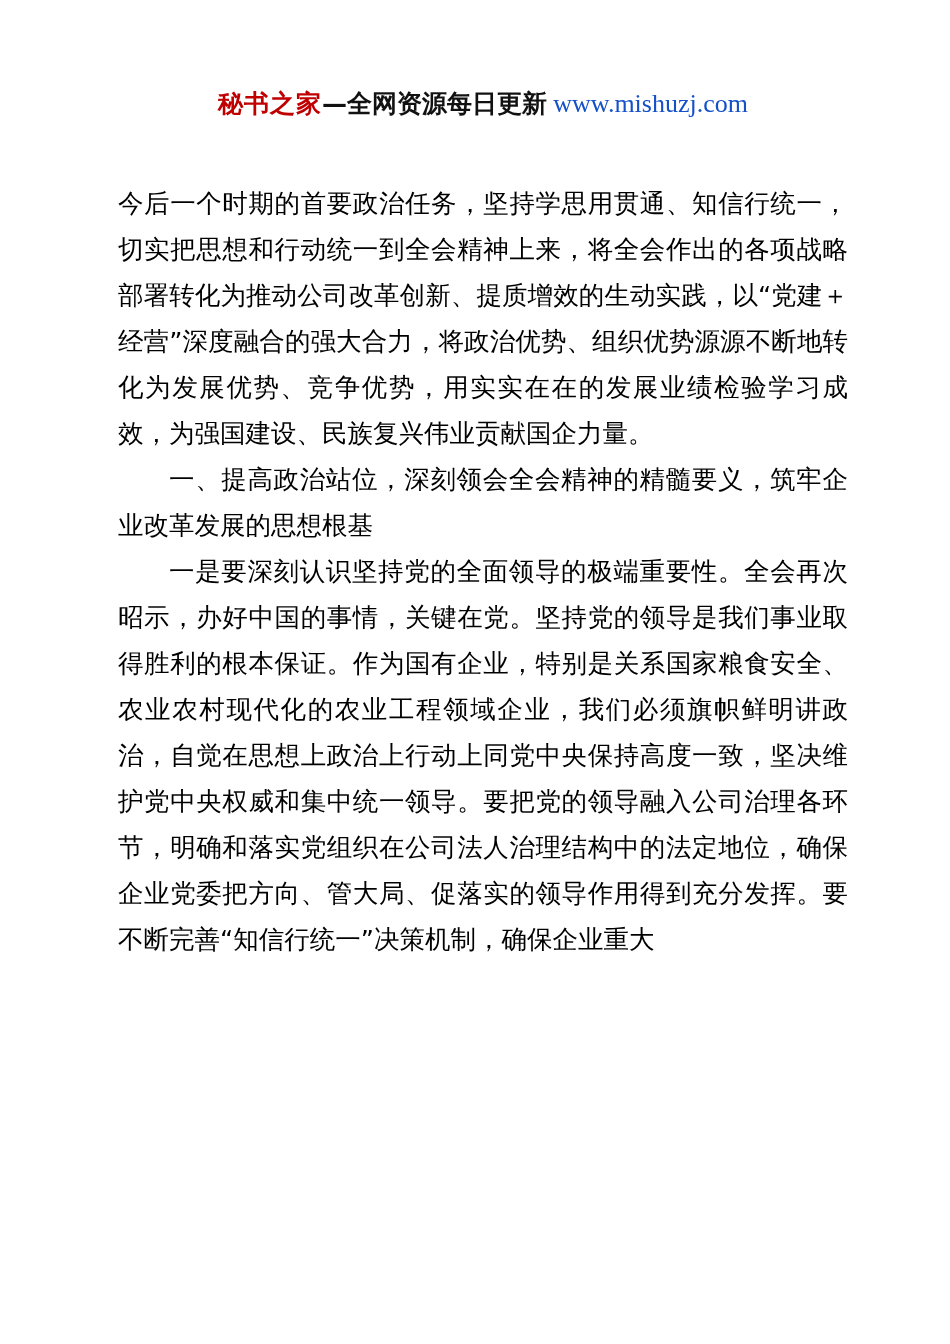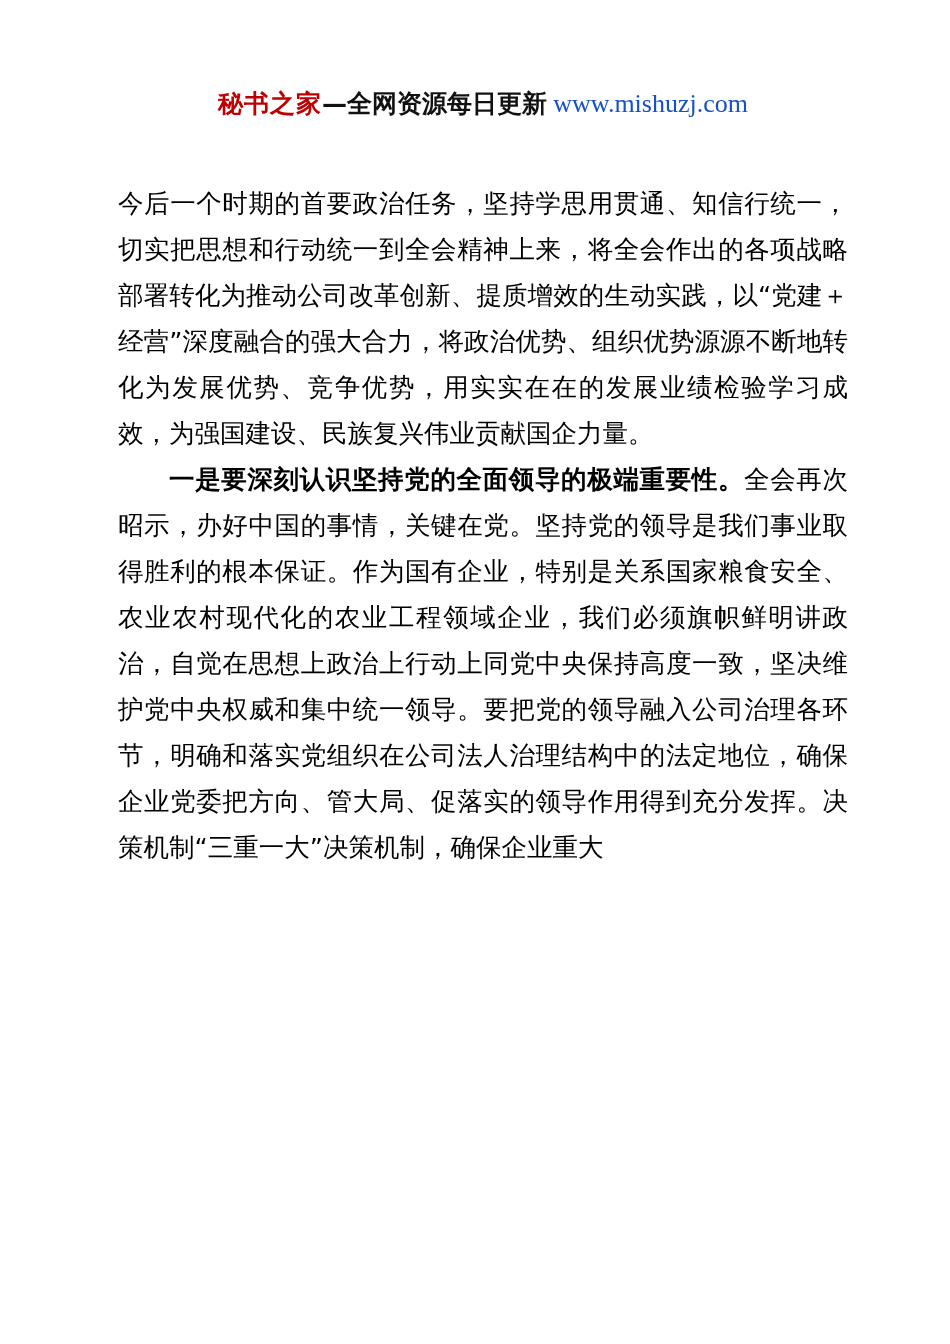--- a/index.html
+++ b/index.html
@@ -60,33 +60,34 @@
     font-family: "DejaVu Sans", "Liberation Sans", sans-serif;
   }
   .doc-body p {
     margin: 0;
     padding: 0;
   }
   .indent {
     text-indent: 2em;
   }
   .bold {
-    font-weight: bold;
+    font-weight: normal;
   }
   .heading {
     font-weight: normal;
   }
 </style>
 </head>
 <body>
 
 <div class="page">
 
   <div class="header-band">
     <span class="brand">秘书之家</span><span class="brand-tag">—全网资源每日更新</span> <span class="brand-url">www.mishuzj.com</span>
   </div>
 
   <div class="doc-body">
     <p>今后一个时期的首要政治任务，坚持学思用贯通、知信行统一，切实把思想和行动统一到全会精神上来，将全会作出的各项战略部署转化为推动公司改革创新、提质增效的生动实践，以“党建＋经营”深度融合的强大合力，将政治优势、组织优势源源不断地转化为发展优势、竞争优势，用实实在在的发展业绩检验学习成效，为强国建设、民族复兴伟业贡献国企力量。</p>
-    <p class="indent"><span class="bold">一是要深刻认识坚持党的全面领导的极端重要性。</span><span>全会再次昭示，办好中国的事情，关键在党。坚持党的领导是我们事业取得胜利的根本保证。作为国有企业，特别是关系国家粮食安全、农业农村现代化的农业工程领域企业，我们必须旗帜鲜明讲政治，自觉在思想上政治上行动上同党中央保持高度一致，坚决维护党中央权威和集中统一领导。要把党的领导融入公司治理各环节，明确和落实党组织在公司法人治理结构中的法定地位，确保企业党委把方向、管大局、促落实的领导作用得到充分发挥。决策机制“三重一大”决策机制，确保企业重大</span></p>
+    <p class="indent heading">一、提高政治站位，深刻领会全会精神的精髓要义，筑牢企业改革发展的思想根基</p>
+    <p class="indent"><span class="bold">一是要深刻认识坚持党的全面领导的极端重要性。</span><span>全会再次昭示，办好中国的事情，关键在党。坚持党的领导是我们事业取得胜利的根本保证。作为国有企业，特别是关系国家粮食安全、农业农村现代化的农业工程领域企业，我们必须旗帜鲜明讲政治，自觉在思想上政治上行动上同党中央保持高度一致，坚决维护党中央权威和集中统一领导。要把党的领导融入公司治理各环节，明确和落实党组织在公司法人治理结构中的法定地位，确保企业党委把方向、管大局、促落实的领导作用得到充分发挥。要不断完善“知信行统一”决策机制，确保企业重大</span></p>
   </div>
 
 </div>
 
 </body></html>

